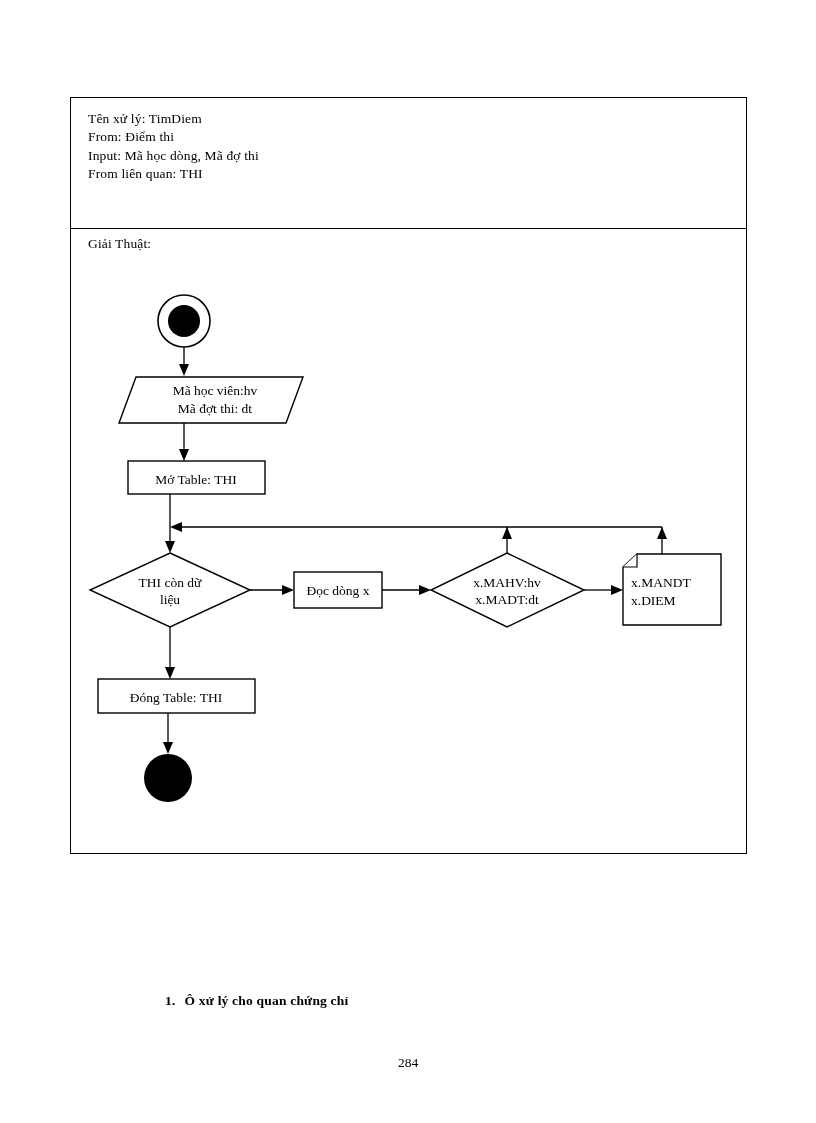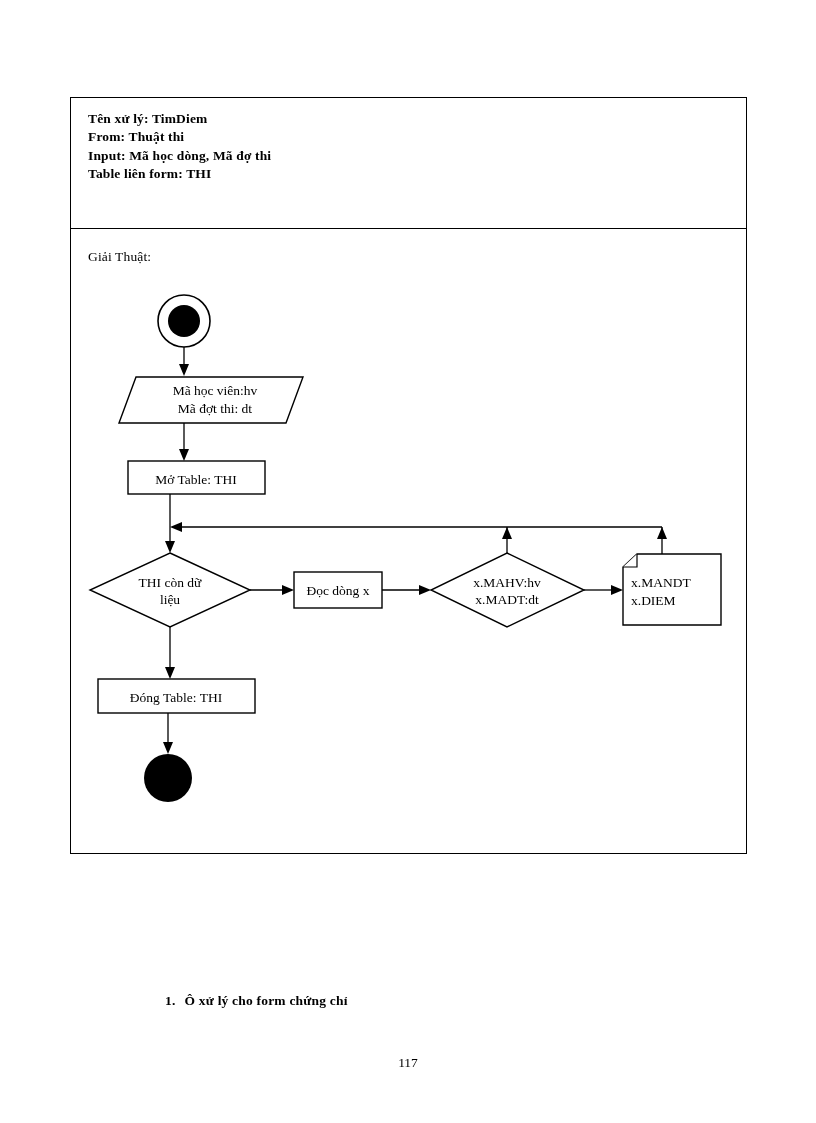--- a/index.html
+++ b/index.html
@@ -37,34 +37,32 @@
     box-sizing: border-box;
   }
 
   #spec-header-list {
     position: absolute;
     left: 17px;
     top: 12px;
     font-size: 13.5px;
     line-height: 18.4px;
     letter-spacing: 0.15px;
-    font-weight: bold;
   }
   #spec-header-list .spec-line {
     white-space: nowrap;
   }
 
   #algorithm-label {
     position: absolute;
     left: 17px;
     top: 138px;
     font-size: 13.5px;
     letter-spacing: 0.15px;
     white-space: nowrap;
-    margin-top: 13px;
   }
 
   
   #flowchart-canvas {
     position: absolute;
     left: 0;
     top: 0;
     width: 677px;
     height: 757px;
   }
@@ -124,23 +122,23 @@
   }
 </style>
 </head>
 <body>
 
 <div id="spec-frame">
 
   <div id="spec-header">
     <div id="spec-header-list">
       <div class="spec-line">Tên xử lý:  TimDiem</div>
-      <div class="spec-line">From: Thuật thi</div>
+      <div class="spec-line">From: Điểm thi</div>
       <div class="spec-line">Input:  Mã học dòng,  Mã đợ thi</div>
-      <div class="spec-line">Table liên form:  THI</div>
+      <div class="spec-line">From liên quan:  THI</div>
     </div>
   </div>
 
   <div id="algorithm-label">Giải Thuật:</div>
 
   <svg id="flowchart-canvas" viewBox="0 0 677 757">
 
     <g>
       <circle class="ring-shape" cx="113" cy="223" r="26"></circle>
       <circle class="node-solid" cx="113" cy="223" r="16"></circle>
@@ -236,16 +234,16 @@
     </g>
 
     <g>
       <circle class="node-solid" cx="97" cy="680" r="24"></circle>
     </g>
 
   </svg>
 </div>
 
 <div id="caption-item">
-  <span class="caption-number">1.</span><span>Ô xử lý cho form chứng chỉ</span>
+  <span class="caption-number">1.</span><span>Ô xử lý cho quan chứng chỉ</span>
 </div>
 
-<div id="page-number">117</div>
+<div id="page-number">284</div>
 
 </body></html>

